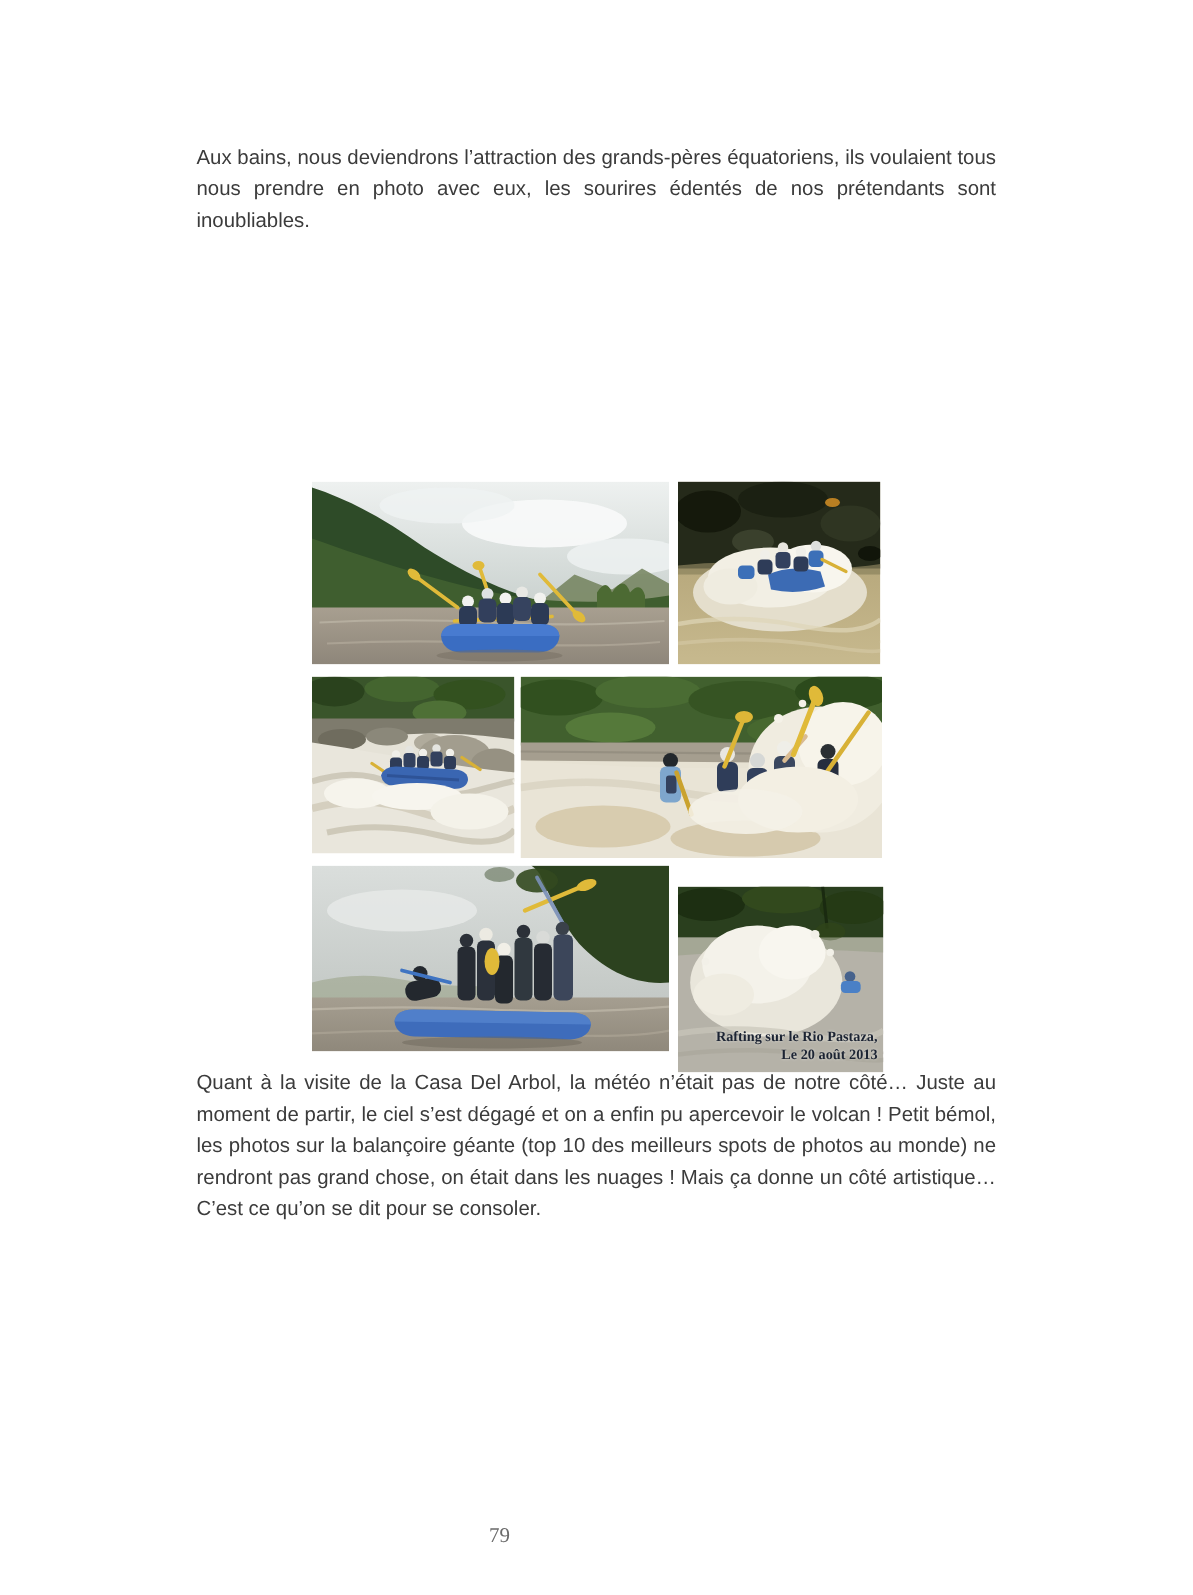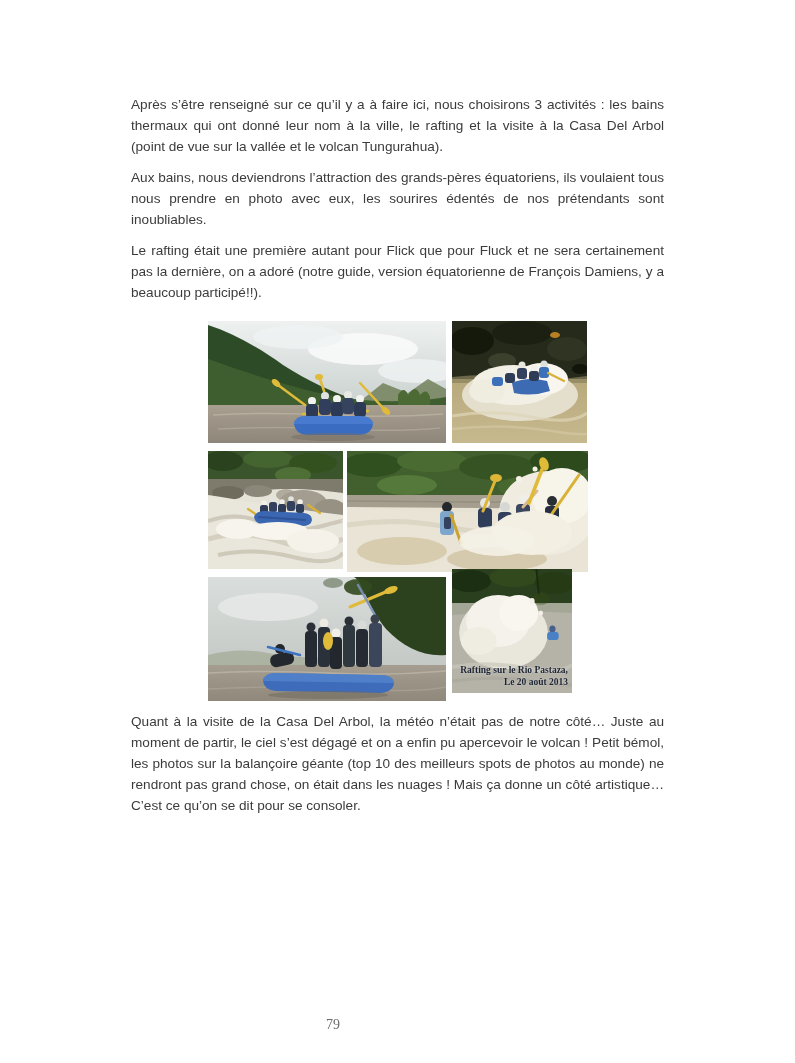--- a/index.html
+++ b/index.html
@@ -15,39 +15,37 @@
   #para-top{top:94px;}
   #para-bottom{top:711px;}
   .collage{position:absolute;left:208px;top:321px;width:380px;height:381px;}
   .photo{position:absolute;overflow:hidden;}
   .photo svg{display:block;width:100%;height:100%;}
   #photo-1{left:0;top:0;width:238px;height:122px;}
   #photo-2{left:244px;top:0;width:135px;height:122px;}
   #photo-3{left:0;top:130px;width:135px;height:118px;}
   #photo-4{left:139px;top:130px;width:241px;height:121px;}
   #photo-5{left:0;top:256px;width:238px;height:124px;}
-  #photo-6{left:244px;top:248px;width:120px;height:124px;}
+  #photo-6{left:244px;top:270px;width:137px;height:124px;}
   .photo-caption{
     position:absolute;right:4px;bottom:5px;text-align:right;
     font-family:"Liberation Serif", serif;font-weight:bold;
     font-size:9.5px;line-height:11.5px;color:#1c2433;
     text-shadow:0 0 2px rgba(255,255,255,.55);
   }
   .page-number{
     position:absolute;left:0;top:1017px;width:666px;text-align:center;
     font-family:"Liberation Serif", serif;font-size:14px;color:#6b6b6b;
   }
 </style>
 </head>
 <body>
 
 <div class="text-block" id="para-top">
-  <p>Après s’être renseigné sur ce qu’il y a à faire ici, nous choisirons 3 activités : les bains thermaux qui ont donné leur nom à la ville, le rafting et la visite à la Casa Del Arbol (point de vue sur la vallée et le volcan Tungurahua).</p>
   <p>Aux bains, nous deviendrons l’attraction des grands-pères équatoriens, ils voulaient tous nous prendre en photo avec eux, les sourires édentés de nos prétendants sont inoubliables.</p>
-  <p>Le rafting était une première autant pour Flick que pour Fluck et ne sera certainement pas la dernière, on a adoré (notre guide, version équatorienne de François Damiens, y a beaucoup participé!!).</p>
 </div>
 
 <div class="collage">
 
   <div class="photo" id="photo-1">
     <svg viewBox="0 0 238 122" preserveAspectRatio="none">
       <defs>
         <linearGradient id="g1sky" x1="0" x2="0" y1="0" y2="1">
             <stop offset="0" stop-color="#eef1f0"></stop>
             <stop offset="1" stop-color="#c7cfcc"></stop>

